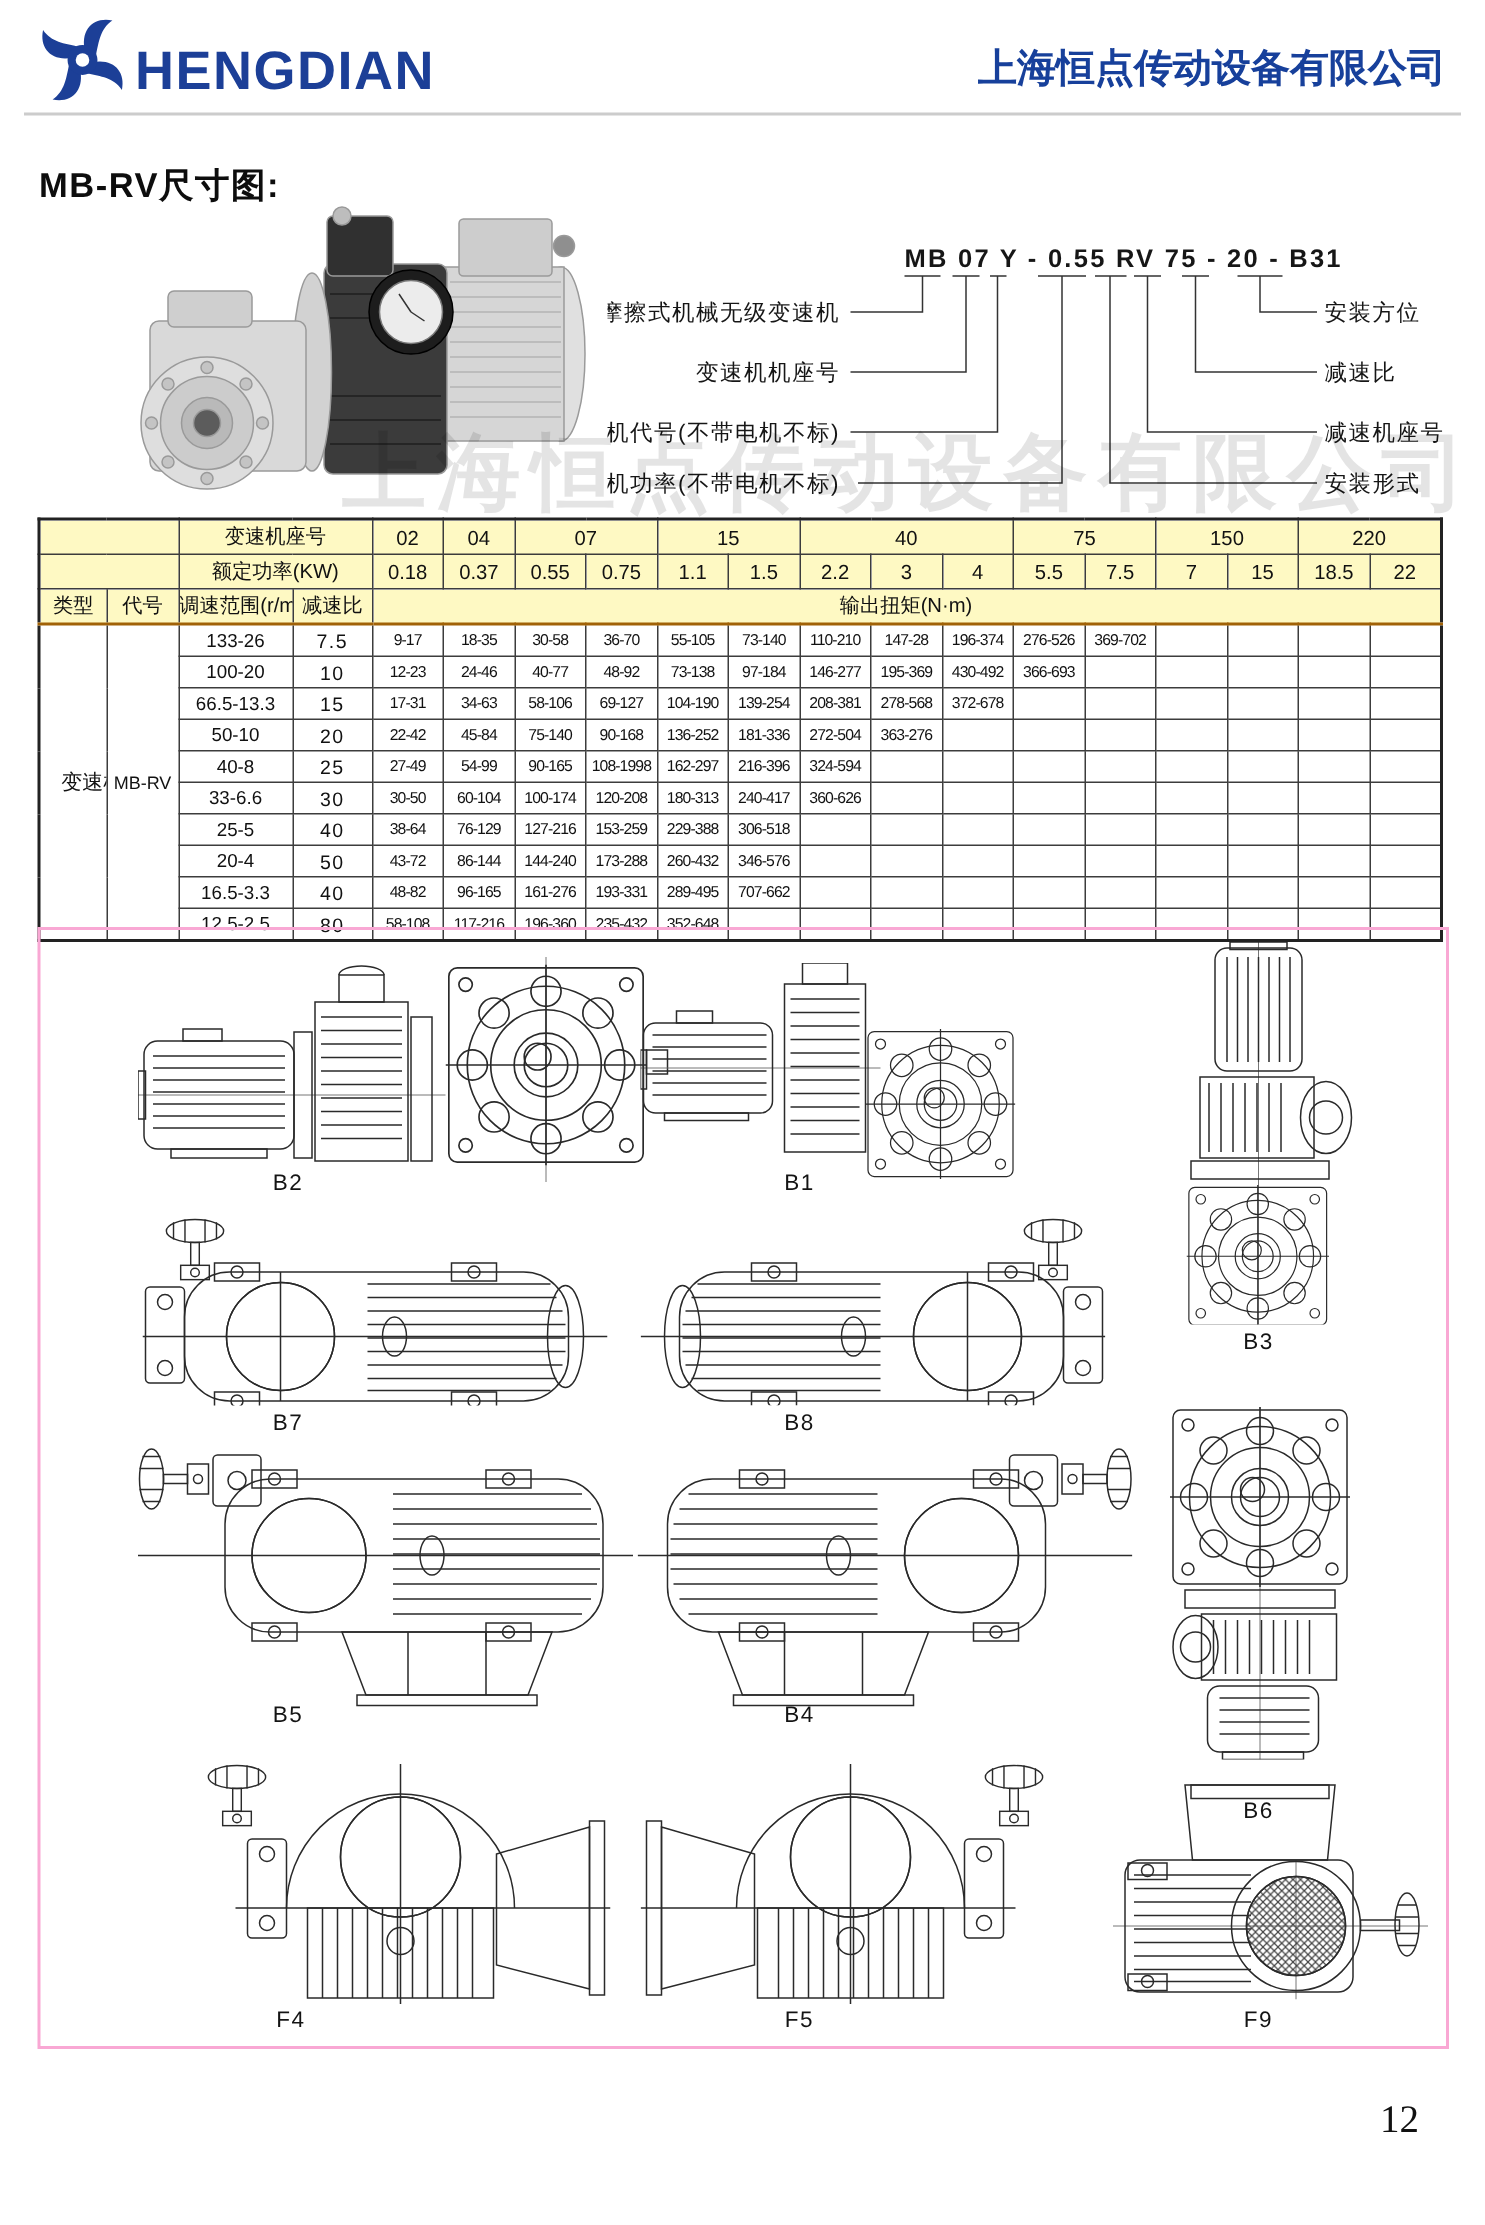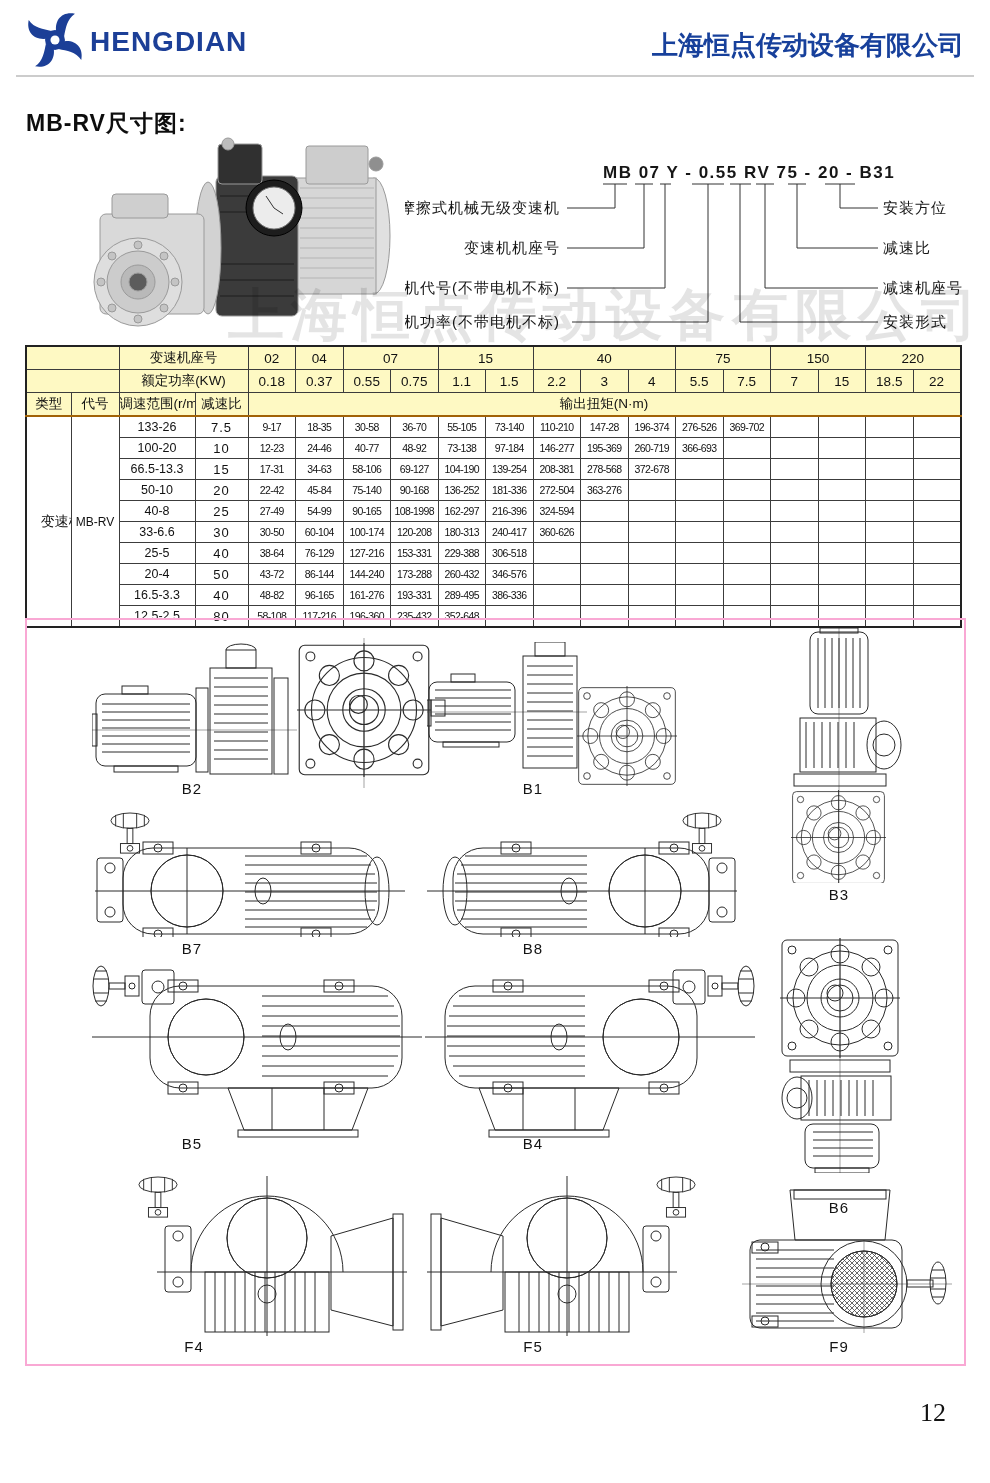--- a/index.html
+++ b/index.html
@@ -1,19 +1,19 @@
 <!DOCTYPE html>
 <html><head>
 <meta charset="utf-8">
 <style>
   html,body{margin:0;padding:0;background:#fff;}
   .page{position:relative;width:990px;height:1483px;background:#fff;overflow:hidden;
         font-family:"Liberation Sans",sans-serif;color:#111;}
   
-  .brand-text{position:absolute;left:90px;top:26px;font-size:28px;font-weight:bold;
+  .brand-text{position:absolute;left:90px;top:26px;font-size:36px;font-weight:bold;
               color:#1c3f97;letter-spacing:1px;}
   .company-name{position:absolute;right:26px;top:28px;font-size:26px;font-weight:bold;color:#17409b;}
   .hdr-rule{position:absolute;left:16px;top:75px;width:958px;height:2px;background:#ccc;}
   .logo{position:absolute;left:26px;top:10px;}
   
   .page-title{position:absolute;left:26px;top:108px;font-size:23px;font-weight:bold;color:#0d0d0d;letter-spacing:1px;}
   
   .photo{position:absolute;left:78px;top:136px;}
   
   .mdiag{position:absolute;left:405px;top:148px;width:585px;height:195px;}
@@ -307,21 +307,21 @@
       <td class="rng">100-20</td>
       <td class="ratio">10</td>
       <td class="num">12-23</td>
           <td class="num">24-46</td>
           <td class="num">40-77</td>
           <td class="num">48-92</td>
           <td class="num">73-138</td>
           <td class="num">97-184</td>
           <td class="num">146-277</td>
           <td class="num">195-369</td>
-          <td class="num">260-719</td>
+          <td class="num">430-492</td>
           <td class="num">366-693</td>
           <td class="num"></td>
           <td class="num"></td>
           <td class="num"></td>
           <td class="num"></td>
           <td class="num"></td>
     </tr>
     <tr>
       <td class="rng">66.5-13.3</td>
       <td class="ratio">15</td>
@@ -397,21 +397,21 @@
           <td class="num"></td>
           <td class="num"></td>
           <td class="num"></td>
     </tr>
     <tr>
       <td class="rng">25-5</td>
       <td class="ratio">40</td>
       <td class="num">38-64</td>
           <td class="num">76-129</td>
           <td class="num">127-216</td>
-          <td class="num">153-331</td>
+          <td class="num">153-259</td>
           <td class="num">229-388</td>
           <td class="num">306-518</td>
           <td class="num"></td>
           <td class="num"></td>
           <td class="num"></td>
           <td class="num"></td>
           <td class="num"></td>
           <td class="num"></td>
           <td class="num"></td>
           <td class="num"></td>
@@ -437,21 +437,21 @@
           <td class="num"></td>
     </tr>
     <tr>
       <td class="rng">16.5-3.3</td>
       <td class="ratio">40</td>
       <td class="num">48-82</td>
           <td class="num">96-165</td>
           <td class="num">161-276</td>
           <td class="num">193-331</td>
           <td class="num">289-495</td>
-          <td class="num">386-336</td>
+          <td class="num">707-662</td>
           <td class="num"></td>
           <td class="num"></td>
           <td class="num"></td>
           <td class="num"></td>
           <td class="num"></td>
           <td class="num"></td>
           <td class="num"></td>
           <td class="num"></td>
           <td class="num"></td>
     </tr>

